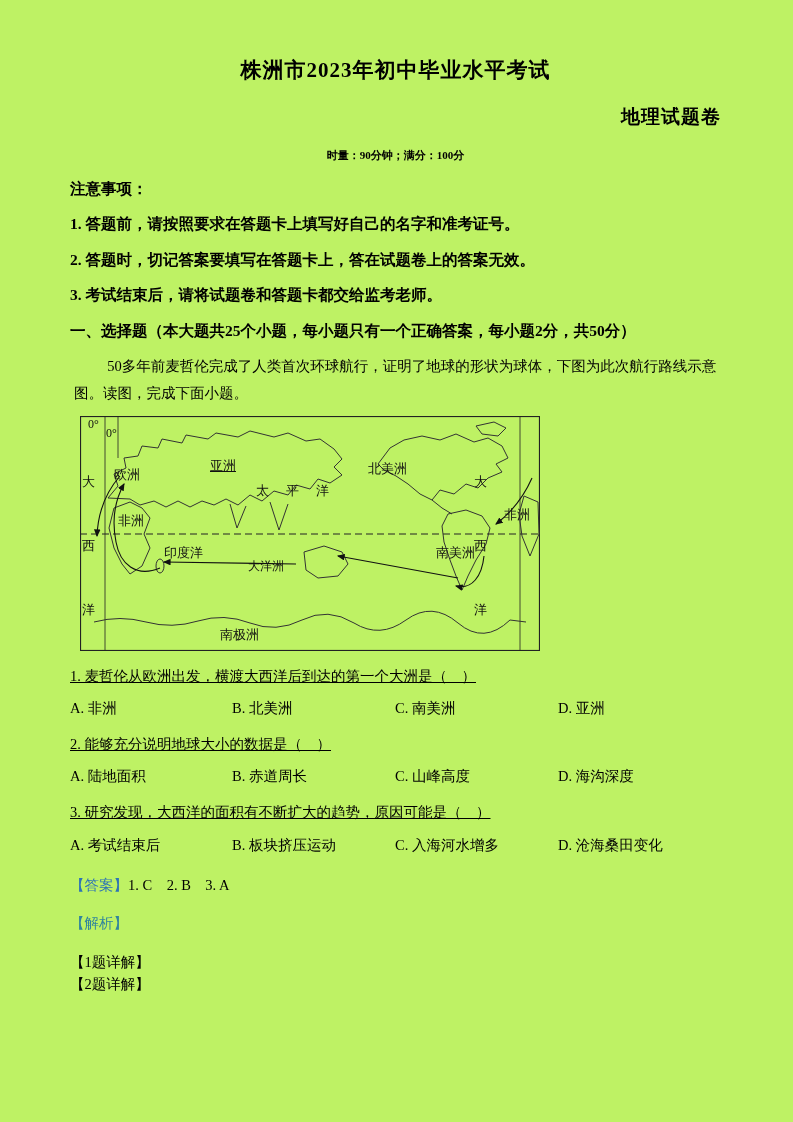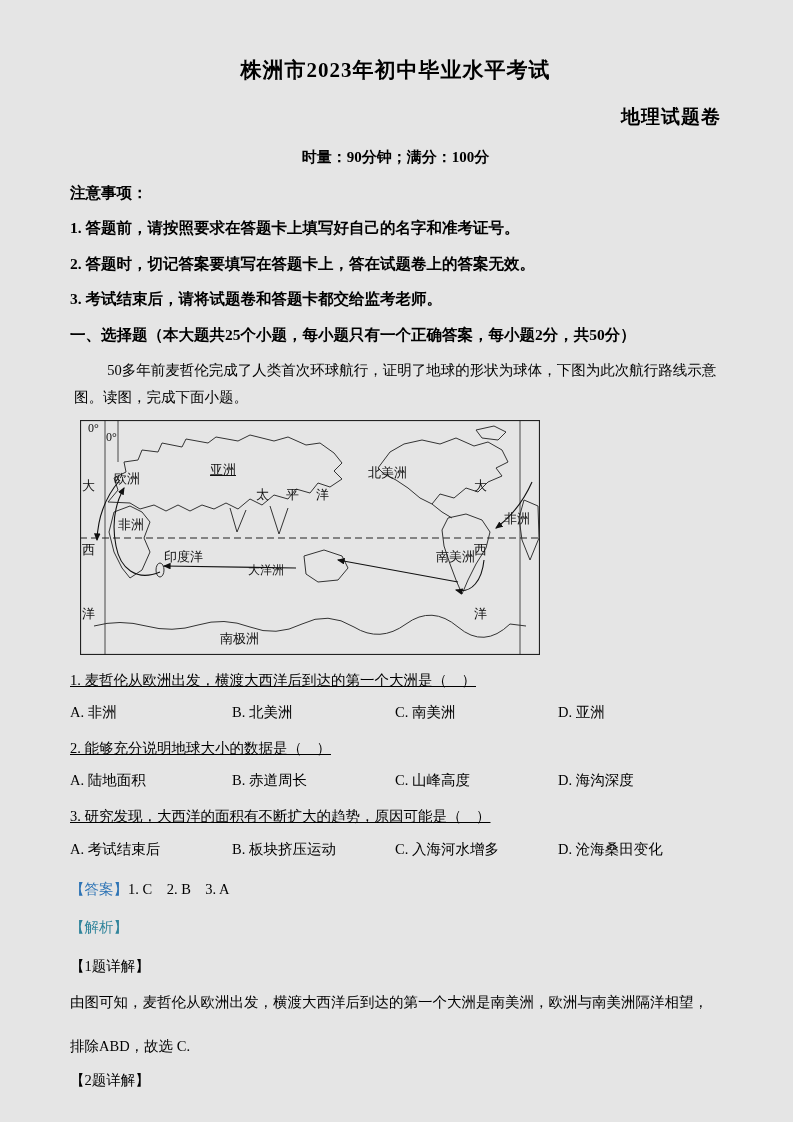--- a/index.html
+++ b/index.html
@@ -1,29 +1,29 @@
 <!DOCTYPE html>
 <html><head>
 <meta charset="utf-8">
 <style>
   html,body{margin:0;padding:0;background:#ffffff;}
   .page{
     position:relative;
     width:793px;height:1122px;
     box-sizing:border-box;
     padding:56px 72px 0 70px;
-    background:#e5e5e5;
+    background:#bef264;
     color:#000;
     font-family:"Liberation Serif","DejaVu Serif",serif;
     font-size:14.5px;
     overflow:hidden;
   }
   .title{font-size:21px;font-weight:bold;text-align:center;margin:0 0 20px 0;letter-spacing:1px;}
   .subtitle{font-size:19px;font-weight:bold;text-align:right;margin:0 0 18px 0;letter-spacing:1px;}
-  .time-line{font-size:15px;font-weight:bold;text-align:center;margin:16px 0 16px 0;}
+  .time-line{font-size:11px;font-weight:bold;text-align:center;margin:16px 0 16px 0;}
   .bold-line{font-size:15.5px;font-weight:bold;margin:0 0 16px 0;line-height:1.25;}
   .section-line{font-size:15.5px;font-weight:bold;margin:2px 0 0 0;line-height:1.3;}
   .passage{margin:12px 0 8px 4px;line-height:1.9;text-indent:2.3em;}
   .map-wrap{position:relative;width:460px;height:235px;margin:8px 0 10px 10px;}
   .map-wrap svg{position:absolute;left:0;top:0;}
   .ml{position:absolute;font-size:13px;line-height:1;white-space:nowrap;color:#111;}
   .ml.small{font-size:12px;}
   .ml.v{width:15px;white-space:normal;word-break:break-all;line-height:64px;text-align:center;}
   .ml.pac{letter-spacing:17px;}
   .q .stem{margin-top:16px;line-height:1.35;text-decoration:underline;}
@@ -133,16 +133,15 @@
       <span>C. 入海河水增多</span>
       <span>D. 沧海桑田变化</span>
     </div>
   </div>
 
   <div class="ans-row"><span class="lbl-answer">【答案】</span><span>1. C    2. B    3. A</span></div>
 
   <div class="lbl-analysis">【解析】</div>
 
   <div class="detail-h">【1题详解】</div>
-  <p class="detail-p">由图可知，麦哲伦从欧洲出发，横渡大西洋后到达的第一个大洲是南美洲，欧洲与南美洲隔洋相望，排除ABD，故选 C.</p>
   <div class="detail-h2">【2题详解】</div>
 
 </div>
 
 </body></html>

